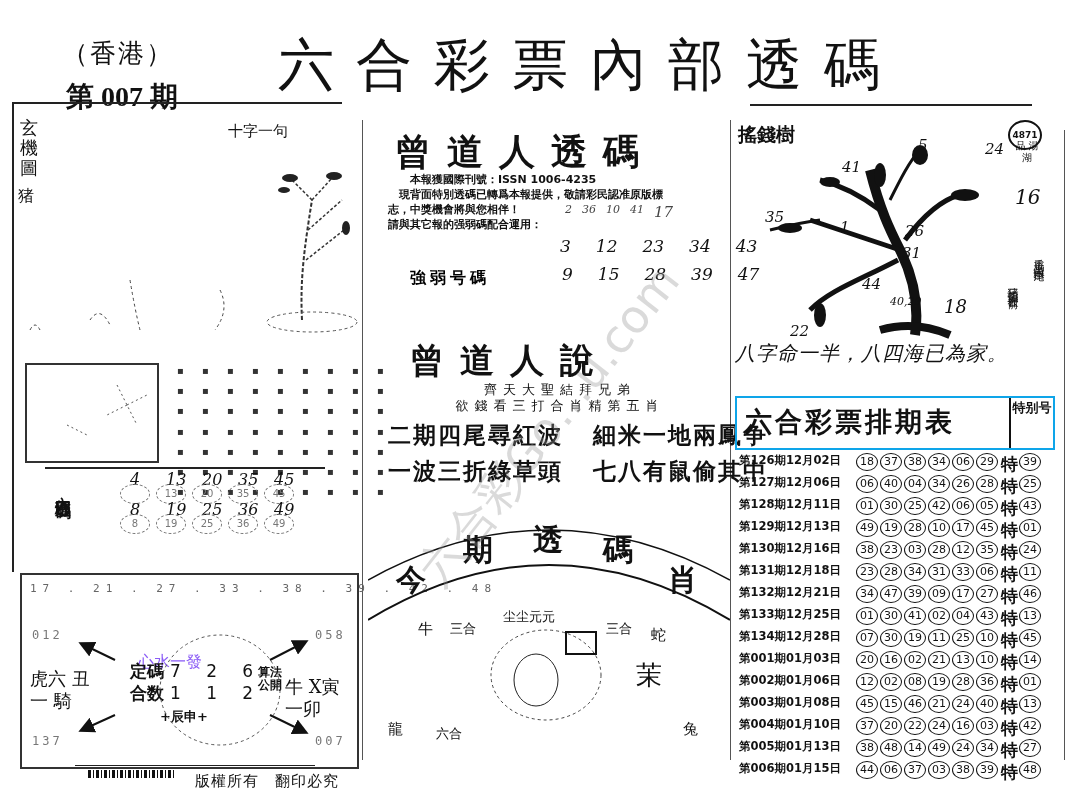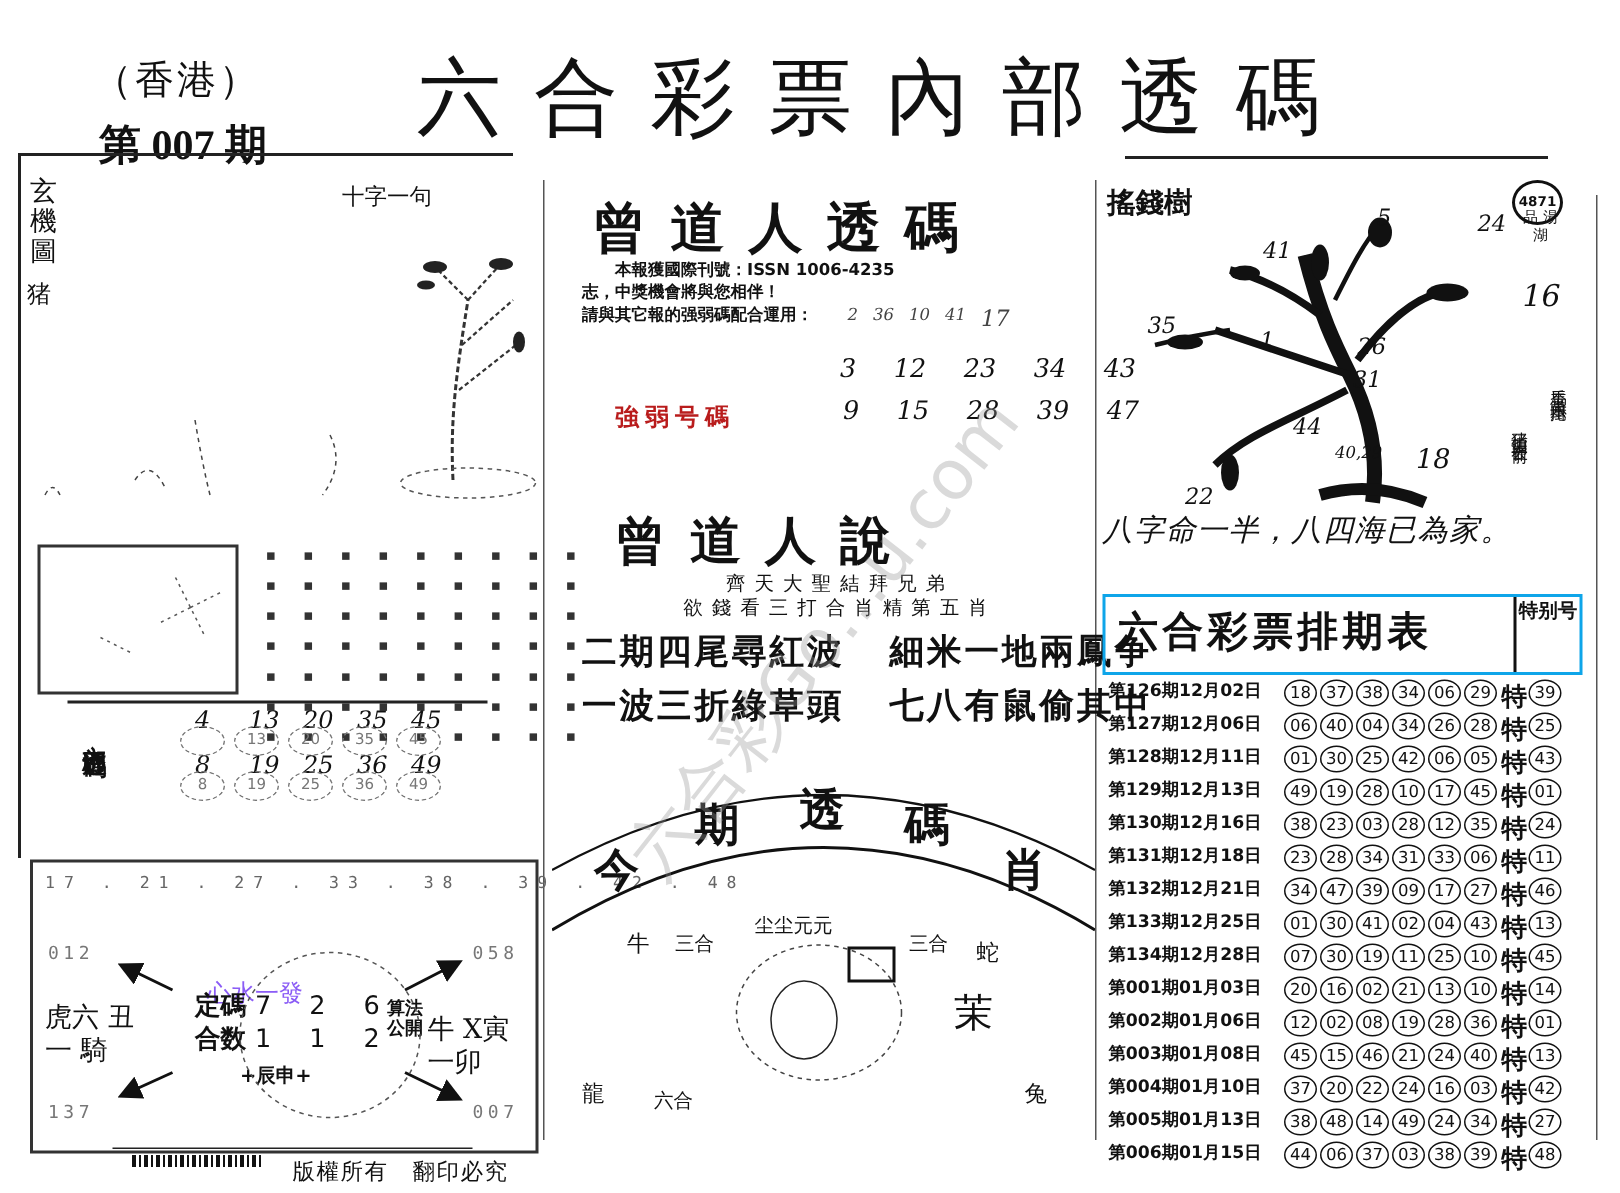--- a/index.html
+++ b/index.html
@@ -35,21 +35,21 @@
   .fb-center{left:130px;top:660px;font-size:17px;font-weight:bold;line-height:22px;font-family:"DejaVu Sans",sans-serif;text-align:right;}
   .fb-center .num{letter-spacing:10px;font-family:"DejaVu Sans",sans-serif;font-weight:normal;}
   .fb-method{left:258px;top:666px;font-size:12px;line-height:13px;width:24px;font-weight:bold;font-family:"DejaVu Sans",sans-serif;}
   .fb-zodiac{left:160px;top:708px;font-size:13px;font-weight:bold;font-family:"DejaVu Sans",sans-serif;}
   .footer-barcode{left:88px;top:770px;width:88px;height:8px;background:repeating-linear-gradient(90deg,#111 0 3px,#fff 3px 5px,#111 5px 6px,#fff 6px 8px);}
   .footer-text{left:195px;top:772px;font-size:15px;font-family:"DejaVu Serif",serif;letter-spacing:1px;}
   
   .mid-title1{left:395px;top:128px;font-size:36px;font-weight:bold;letter-spacing:16px;font-family:"DejaVu Serif",serif;}
   .mid-info{left:388px;top:172px;font-size:11px;line-height:15px;font-family:"DejaVu Sans",sans-serif;font-weight:bold;}
   .hand-nums{font-style:italic;font-family:"DejaVu Serif",serif;font-size:17px;}
-  .mid-lbl{left:410px;top:268px;font-size:16px;color:#b91c1c;font-weight:bold;font-family:"DejaVu Sans",sans-serif;letter-spacing:4px;}
+  .mid-lbl{left:410px;top:268px;font-size:16px;color:#000000;font-weight:bold;font-family:"DejaVu Sans",sans-serif;letter-spacing:4px;}
   .mid-title2{left:410px;top:338px;font-size:34px;font-weight:bold;letter-spacing:16px;font-family:"DejaVu Serif",serif;}
   .mid-sub{left:395px;top:382px;font-size:13px;letter-spacing:6px;text-align:center;width:330px;line-height:16px;font-family:"DejaVu Serif",serif;}
   .mid-poem{left:388px;top:417px;font-size:23px;line-height:36px;font-weight:bold;font-family:"DejaVu Sans",sans-serif;}
   .mid-poem span{display:inline-block;margin-right:30px;letter-spacing:2px;}
   .arc-wrap{left:368px;top:520px;width:362px;height:240px;overflow:hidden;}
   .arc-title{font-size:30px;font-weight:bold;position:absolute;font-family:"DejaVu Serif",serif;}
   .arc-small{position:absolute;font-size:13px;font-family:"DejaVu Sans",sans-serif;}
   
   .rt-title{left:738px;top:122px;font-size:19px;font-weight:bold;font-family:"DejaVu Serif",serif;}
   .rt-stamp{left:1008px;top:120px;width:30px;height:26px;border:2px solid #111;border-radius:50%;font-size:9px;text-align:center;line-height:26px;font-weight:bold;font-family:"DejaVu Sans",sans-serif;}
@@ -192,20 +192,21 @@
   <ellipse cx="200" cy="70" rx="60" ry="55" fill="none" stroke="#555" stroke-dasharray="3 3"></ellipse>
 </svg>
 
 <div class="abs footer-barcode"></div>
 <div class="abs footer-text">版權所有　翻印必究</div>
 <div class="abs rule" style="left:75px;top:765px;width:240px;height:1px;"></div>
 
 <div class="abs mid-title1">曾道人透碼</div>
 <div class="abs mid-info">
   <div style="padding-left:22px">本報獲國際刊號：ISSN 1006-4235</div>
+  <div>　現背面特別透碼已轉爲本報提供，敬請彩民認准原版標</div>
   <div>志，中獎機會將與您相伴！</div>
   <div>請與其它報的强弱碼配合運用：</div>
 </div>
 <div class="abs" style="left:565px;top:203px;font-size:11px;font-style:italic;color:#444;display:flex;gap:10px;">
   <span>2</span>
   <span>36</span>
   <span>10</span>
   <span>41</span>
   <span style="font-size:15px">17</span>
 </div>

